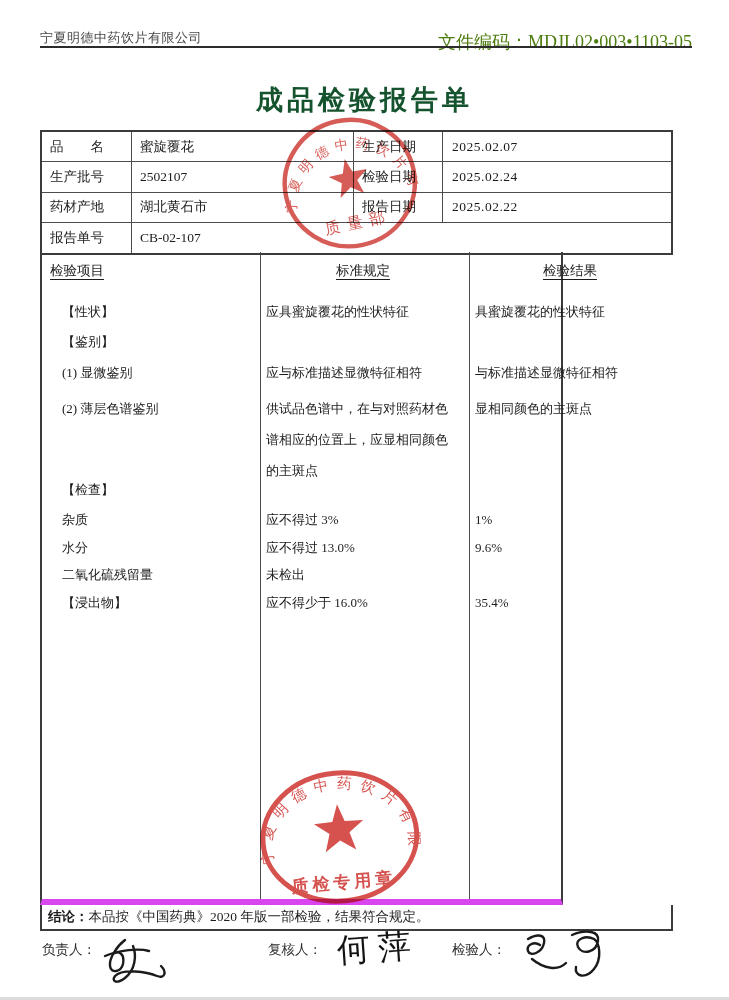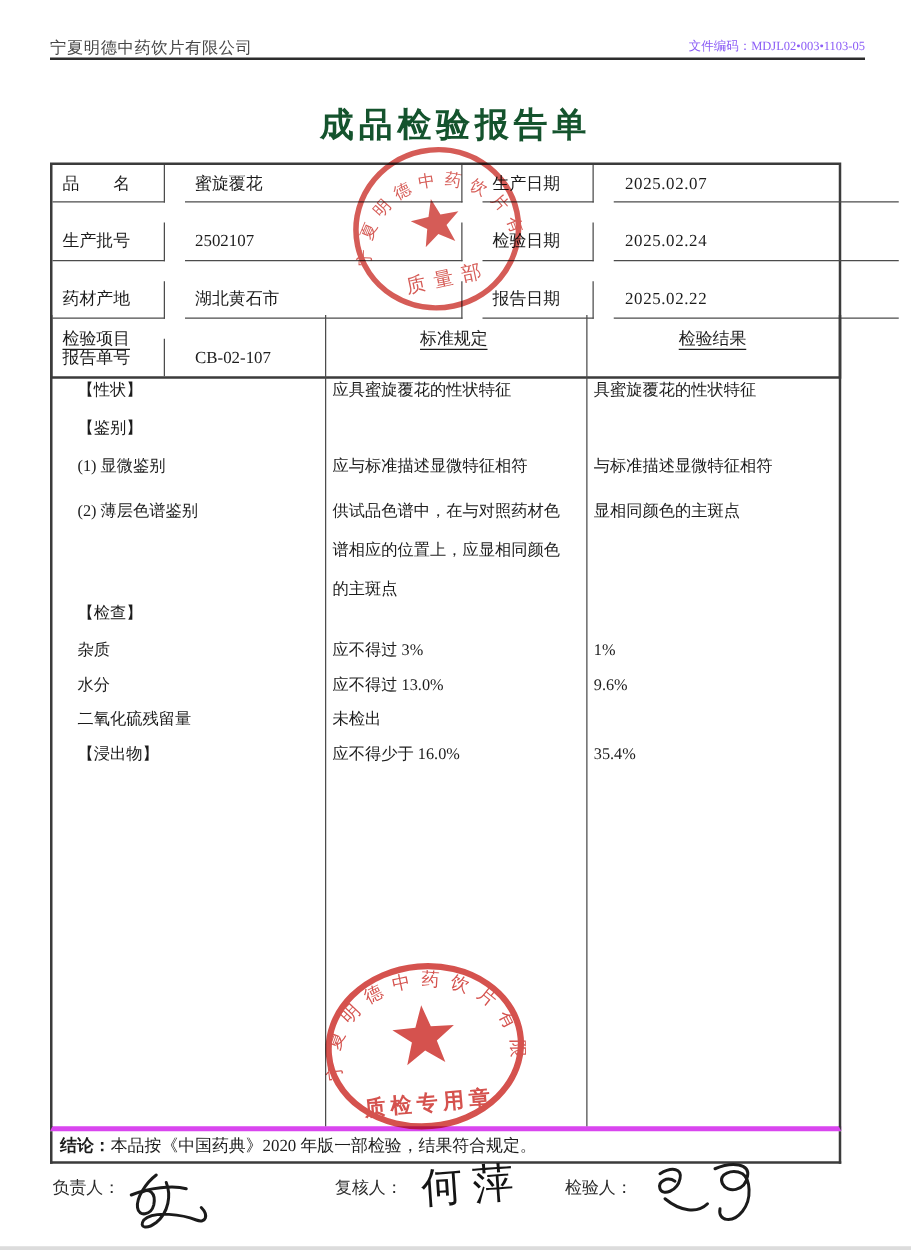--- a/index.html
+++ b/index.html
@@ -3,36 +3,36 @@
 <meta charset="utf-8">
 <style>
   html,body{margin:0;padding:0;background:#fff;}
   #page{
     position:relative;width:729px;height:1000px;background:#ffffff;overflow:hidden;
     font-family:"Liberation Serif","DejaVu Serif",serif;color:#1c1c1c;
   }
   .abs{position:absolute;}
   
   .hdr-company{left:40px;top:29px;font-size:13px;color:#474747;letter-spacing:.5px;}
-  .hdr-code{right:37px;top:30px;font-size:10px;color:#8b5cf6;text-align:right;}
+  .hdr-code{right:37px;top:30px;font-size:18px;color:#4d7c0f;text-align:right;}
   .hdr-rule{left:40px;top:46px;width:652px;height:2px;background:#2c2c2c;}
   
   .doc-title{left:0;top:82px;width:729px;text-align:center;font-size:27px;font-weight:bold;letter-spacing:4px;color:#14532d;}
   
   .info-table{left:40px;top:130px;width:633px;border:2px solid #3b3b3b;box-sizing:border-box;
-    display:grid;grid-template-columns:90px 222px 89px 228px;grid-auto-rows:30.3px;font-size:13.5px;gap:16px;}
+    display:grid;grid-template-columns:90px 222px 89px 228px;grid-auto-rows:30.3px;font-size:13.5px;}
   .ic{border-right:1px solid #4c4c4c;border-bottom:1px solid #4c4c4c;display:flex;align-items:center;
     padding-left:8px;box-sizing:border-box;white-space:nowrap;overflow:hidden;}
   .ic.last-col{border-right:none;}
   .ic.last-row{border-bottom:none;}
   .ic.merged{grid-column:2/5;border-right:none;}
   .ic.date-val{padding-left:9px;letter-spacing:.5px;}
   
-  .main-table{left:40px;top:252px;width:633px;height:653px;border:2px solid #3b3b3b;border-top:none;
-    border-bottom:4px solid #d946ef;box-sizing:border-box;font-size:13px;}
+  .main-table{left:40px;top:252px;width:523px;height:653px;border:2px solid #3b3b3b;border-top:none;
+    border-bottom:6px solid #d946ef;box-sizing:border-box;font-size:13px;}
   .vline{position:absolute;top:0;bottom:0;width:1px;background:#4c4c4c;}
   .col-head{position:absolute;top:10px;font-size:13.5px;text-decoration:underline;text-underline-offset:4px;white-space:nowrap;}
   .trow{position:absolute;left:0;width:629px;display:grid;grid-template-columns:218px 209px 202px;line-height:16px;}
   .trow .tc-item{padding-left:20px;box-sizing:border-box;}
   .trow .tc-std,.trow .tc-res{padding-left:6px;padding-right:10px;box-sizing:border-box;}
   .trow.tall{line-height:31px;}
   
   .conclusion{left:40px;top:905px;width:633px;height:26px;border:2px solid #3b3b3b;border-top:none;
     box-sizing:border-box;display:flex;align-items:center;padding-left:6px;font-size:13.5px;white-space:nowrap;}
   .conclusion b{font-weight:bold;}

